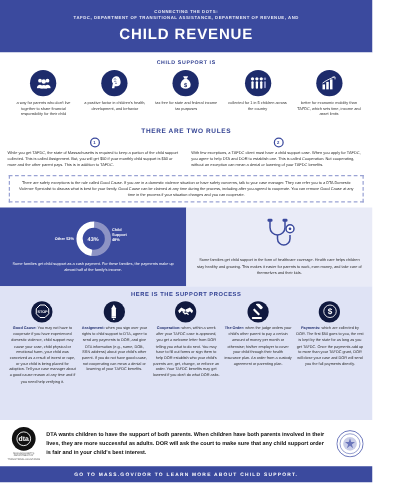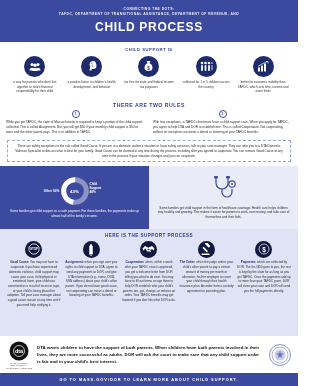--- a/index.html
+++ b/index.html
@@ -124,21 +124,21 @@
   }
 </style>
 </head>
 <body>
 
 <div class="page">
 
   <div class="header">
     <div class="kicker">CONNECTING THE DOTS:</div>
     <div class="kicker">TAFDC, DEPARTMENT OF TRANSITIONAL ASSISTANCE, DEPARTMENT OF REVENUE, AND</div>
-    <div class="title">CHILD PROCESS</div>
+    <div class="title">CHILD REVENUE</div>
   </div>
 
   <div class="cs-section">
     <div class="cs-heading">CHILD SUPPORT IS</div>
     <div class="cs-row">
 
       <div class="cs-item">
         <div class="circ">
           <svg width="12" height="9" viewBox="0 0 24 18">
             <circle cx="6" cy="5" r="3" fill="#fff"></circle>

